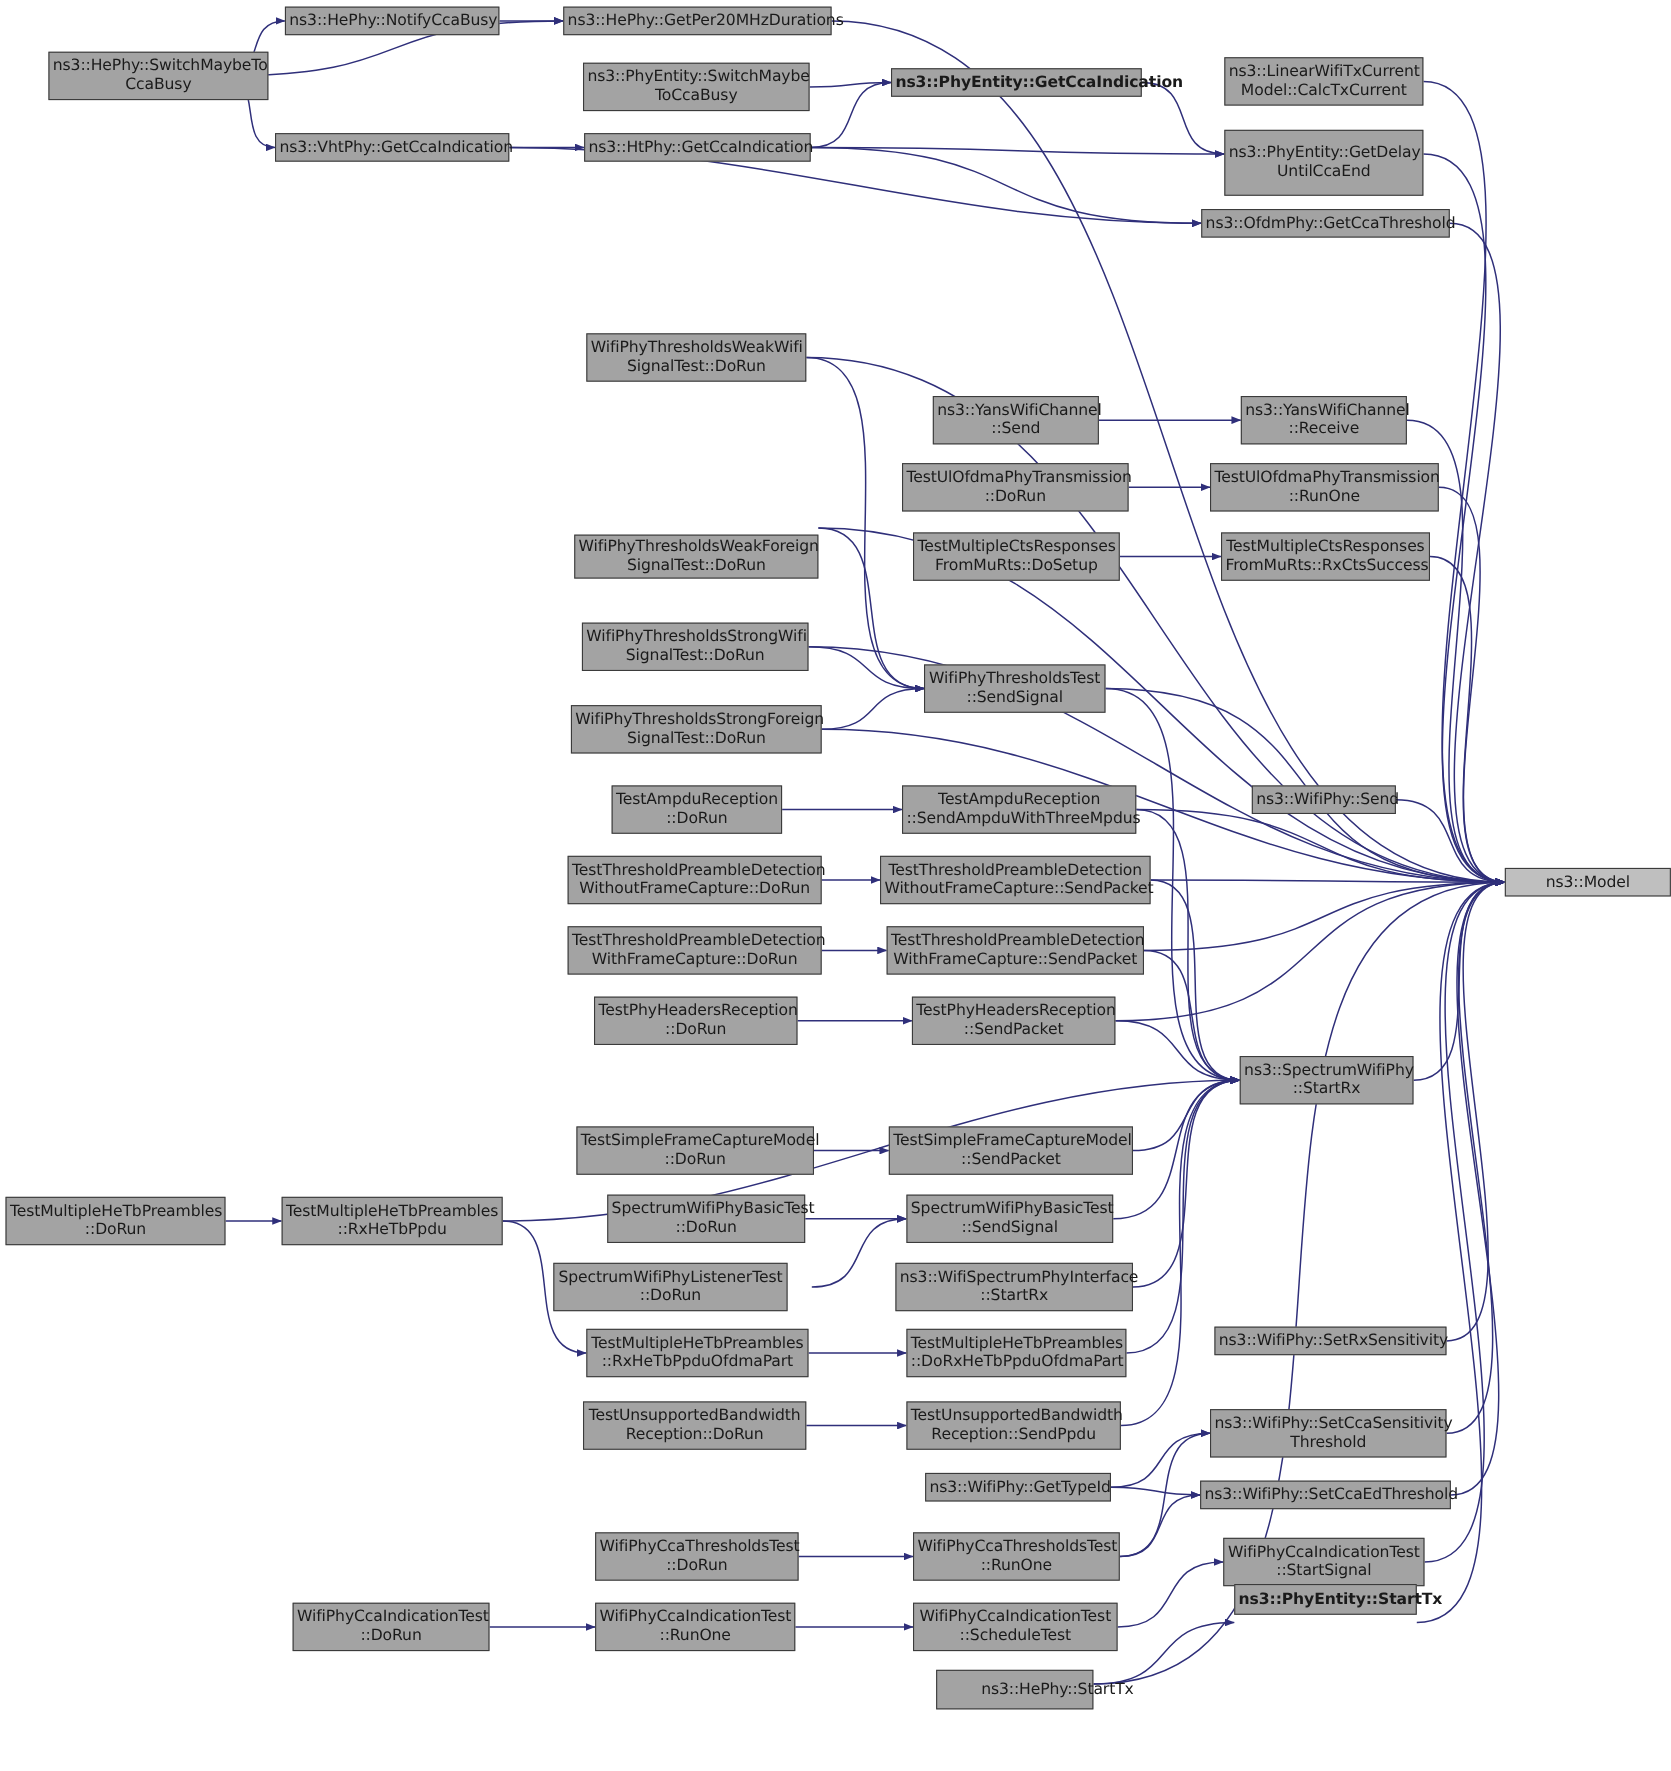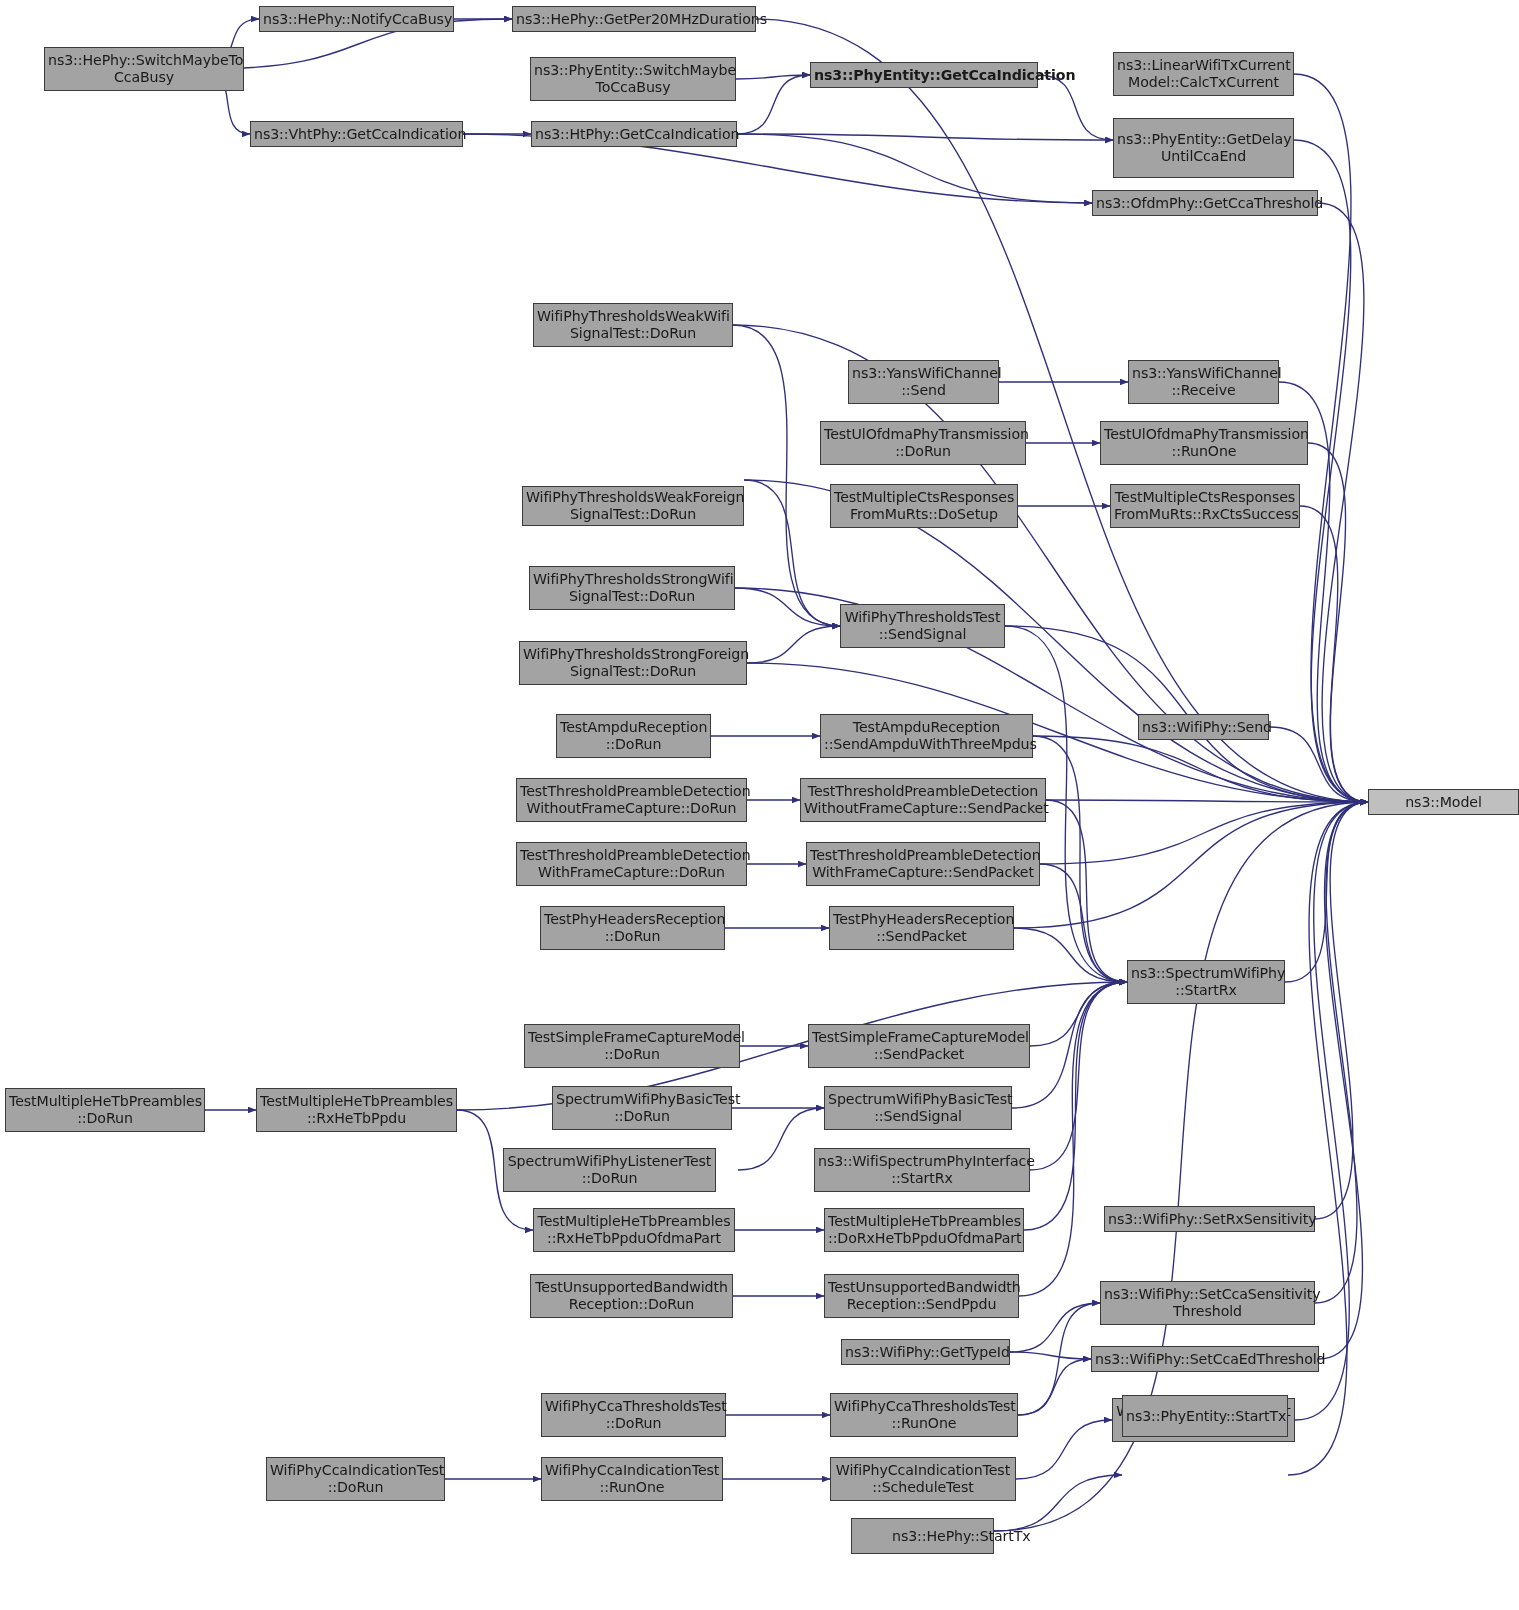--- a/index.html
+++ b/index.html
@@ -220,16 +220,16 @@
       <div class="node" style="left: 830px; top: 1393px; width: 188px; height: 44px;"><span>WifiPhyCcaThresholdsTest
 ::RunOne</span></div>
       <div class="node" style="left: 1112px; top: 1398px; width: 183px; height: 44px;"><span>WifiPhyCcaIndicationTest
 ::StartSignal</span></div>
       <div class="node" style="left: 266px; top: 1457px; width: 179px; height: 44px;"><span>WifiPhyCcaIndicationTest
 ::DoRun</span></div>
       <div class="node" style="left: 541px; top: 1457px; width: 182px; height: 44px;"><span>WifiPhyCcaIndicationTest
 ::RunOne</span></div>
       <div class="node" style="left: 830px; top: 1457px; width: 186px; height: 44px;"><span>WifiPhyCcaIndicationTest
 ::ScheduleTest</span></div>
-      <div class="node" style="left: 1122px; top: 1395px; width: 166px; height: 42px;"><span>ns3::PhyEntity::StartTx</span></div>
+      <div class="node" style="left: 1122px; top: 1440px; width: 166px; height: 28px; font-weight: bold;"><span>ns3::PhyEntity::StartTx</span></div>
       <div class="node" style="left: 851px; top: 1518px; width: 143px; height: 36px; padding-left: 40px;"><span>ns3::HePhy::StartTx</span></div>
     </div>
 </div>
 
 </body></html>

